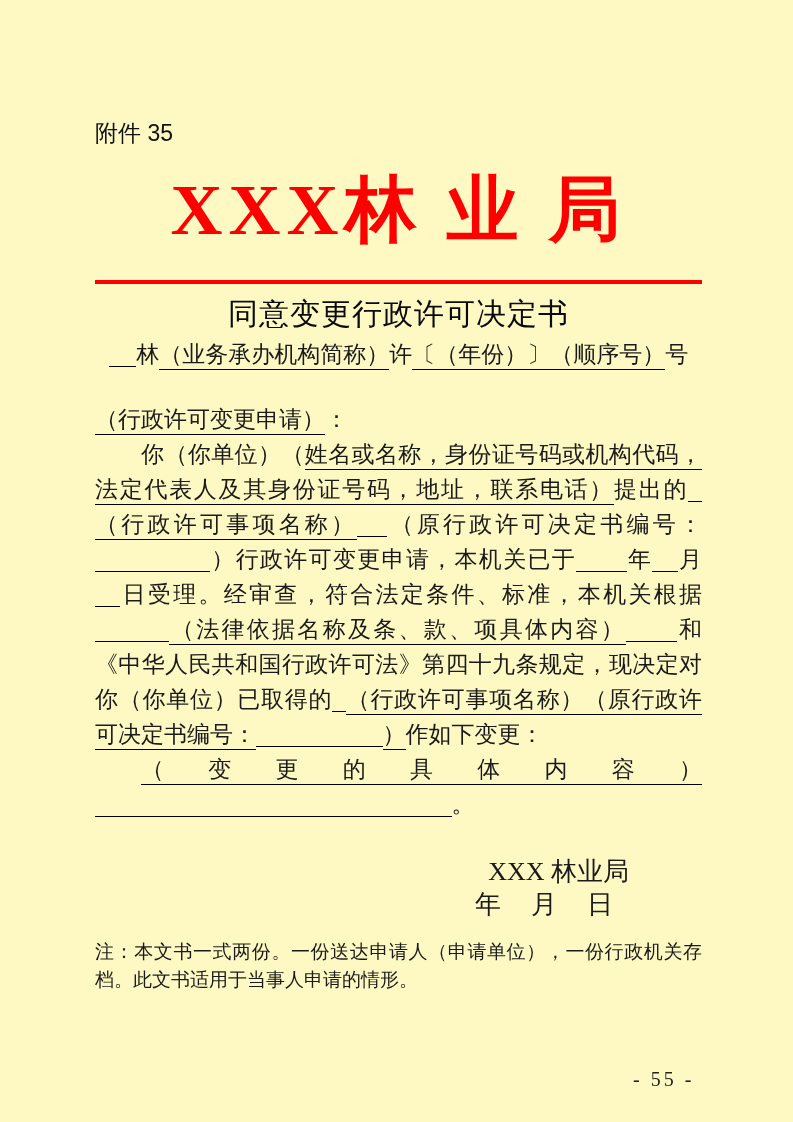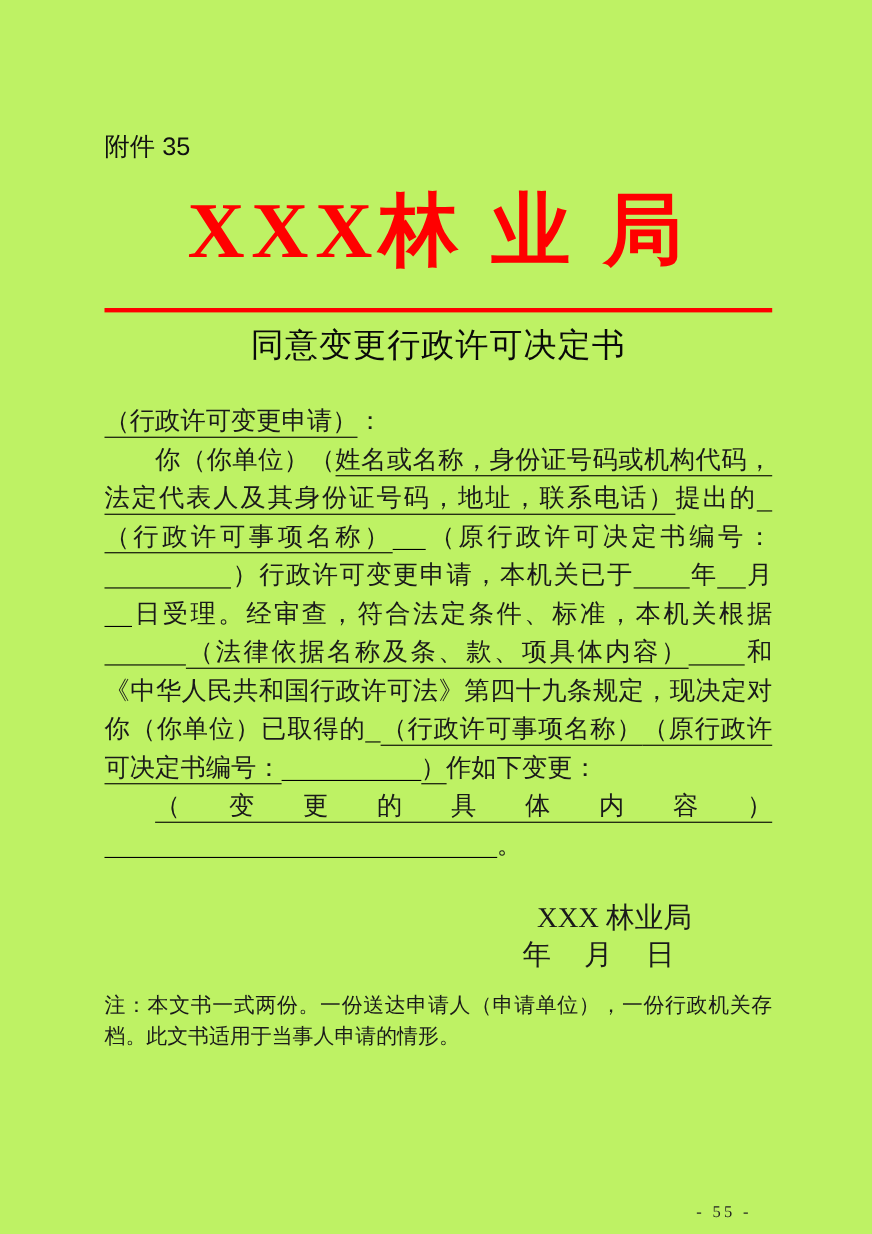--- a/index.html
+++ b/index.html
@@ -1,19 +1,19 @@
 <!DOCTYPE html>
 <html><head>
 <meta charset="utf-8">
 <style>
   html,body{margin:0;padding:0;background:#ffffff;}
   .page{
     position:relative;
     width:793px;height:1122px;
-    background:#bef264;
+    background:#fef9c3;
     color:#000;
     font-family:"Liberation Serif","DejaVu Serif",serif;
     overflow:hidden;
   }
   .content{position:absolute;left:95px;top:0;width:607px;}
   .attachment{
     margin-top:118px;
     font-size:23px;
     font-family:"Liberation Sans","DejaVu Sans",sans-serif;
     color:#111;
@@ -70,41 +70,42 @@
   .sig-date{margin-top:2px;margin-right:14px;letter-spacing:2px;}
   .note{
     margin-top:18px;
     font-size:19px;
     line-height:28px;
     text-align:justify;
     color:#1a1a1a;
   }
   .page-num{
     position:absolute;
-    top:1094px;
+    top:1068px;
     left:633px;
-    font-size:15px;
+    font-size:20px;
     letter-spacing:3px;
     color:#222;
   }
 </style>
 </head>
 <body>
 
 <div class="page">
   <div class="content">
 
     <div class="attachment">附件 35</div>
 
     <h1 class="agency" style="color: rgb(255, 0, 0);">XXX林 业 局</h1>
 
     <div class="rule" style="background: rgb(255, 0, 0);"></div>
 
     <h2 class="doc-title">同意变更行政许可决定书</h2>
 
+    <p class="doc-number" id="doc-number"><span class="blank" style="width: 1.2em;"></span><span>林</span><span class="ul">（业务承办机构简称）</span><span>许</span><span class="ul">〔（年份）〕（顺序号）</span><span>号</span></p>
 
     <div class="body-block" id="body-block">
         <p><span class="ul">（行政许可变更申请）</span><span>：</span></p>
         <p class="indent"><span>你（你单位）（</span><span class="ul">姓名或名称，身份证号码或机构代码，法定代表人及其身份证号码，地址，联系电话）</span><span>提出的</span><span class="blank" style="width: 0.6em;"></span><span class="ul">（行政许可事项名称）</span><span class="blank" style="width: 1.3em;"></span><span>（原行政许可决定书编号：</span><span class="blank" style="width: 5em;"></span><span>）行政许可变更申请，本机关已于</span><span class="blank" style="width: 2.2em;"></span><span>年</span><span class="blank" style="width: 1.1em;"></span><span>月</span><span class="blank" style="width: 1.1em;"></span><span>日受理。经审查，符合法定条件、标准，本机关根据</span><span class="blank" style="width: 3.2em;"></span><span class="ul">（法律依据名称及条、款、项具体内容）</span><span class="blank" style="width: 2.2em;"></span><span>和《中华人民共和国行政许可法》第四十九条规定，现决定对你（你单位）已取得的</span><span class="blank" style="width: 0.6em;"></span><span class="ul">（行政许可事项名称）</span><span class="ul">（原行政许可决定书编号：</span><span class="blank" style="width: 5.5em;"></span><span class="ul">）</span><span>作如下变更：</span></p>
         <p class="indent"><span class="ul">（变更的具体内容）</span><span class="blank" style="width: 15.5em;"></span><span>。</span></p>
       </div>
 
     <div class="sig">
       <div class="sig-agency">XXX 林业局</div>
       <div class="sig-date">年　月　日</div>

